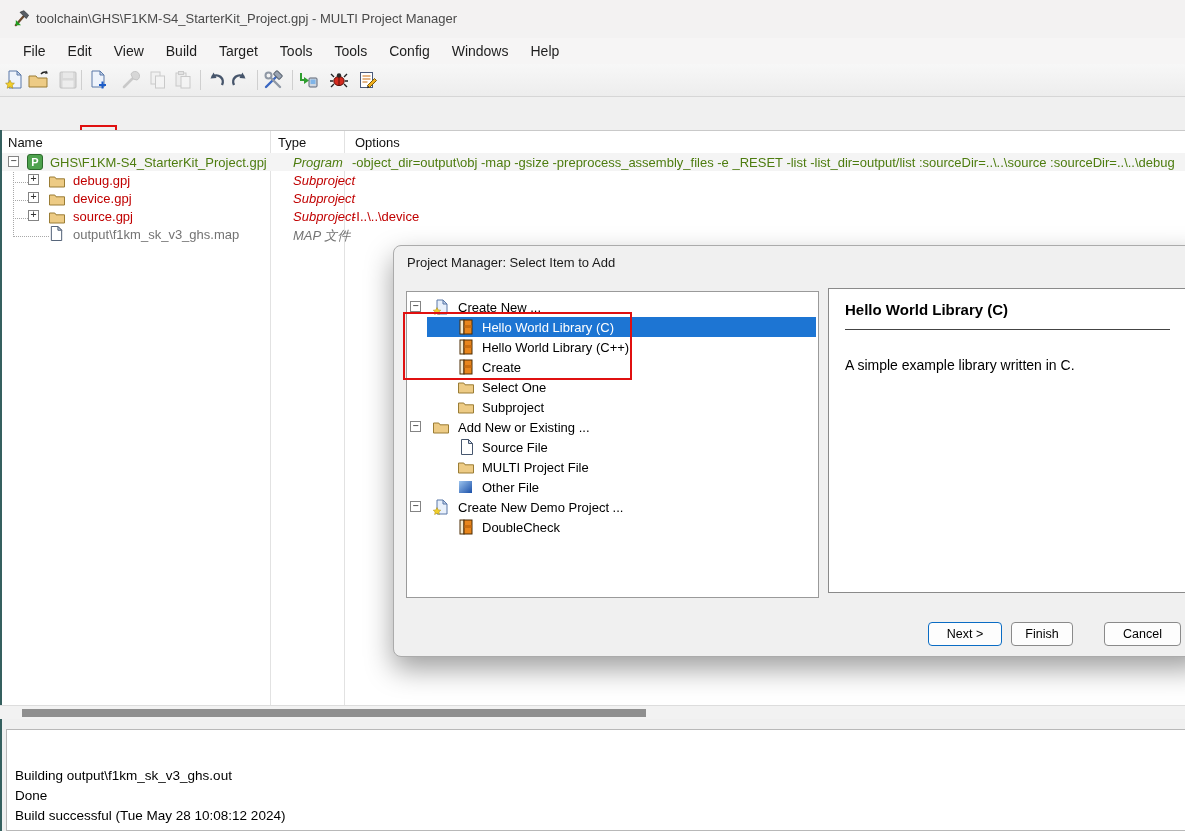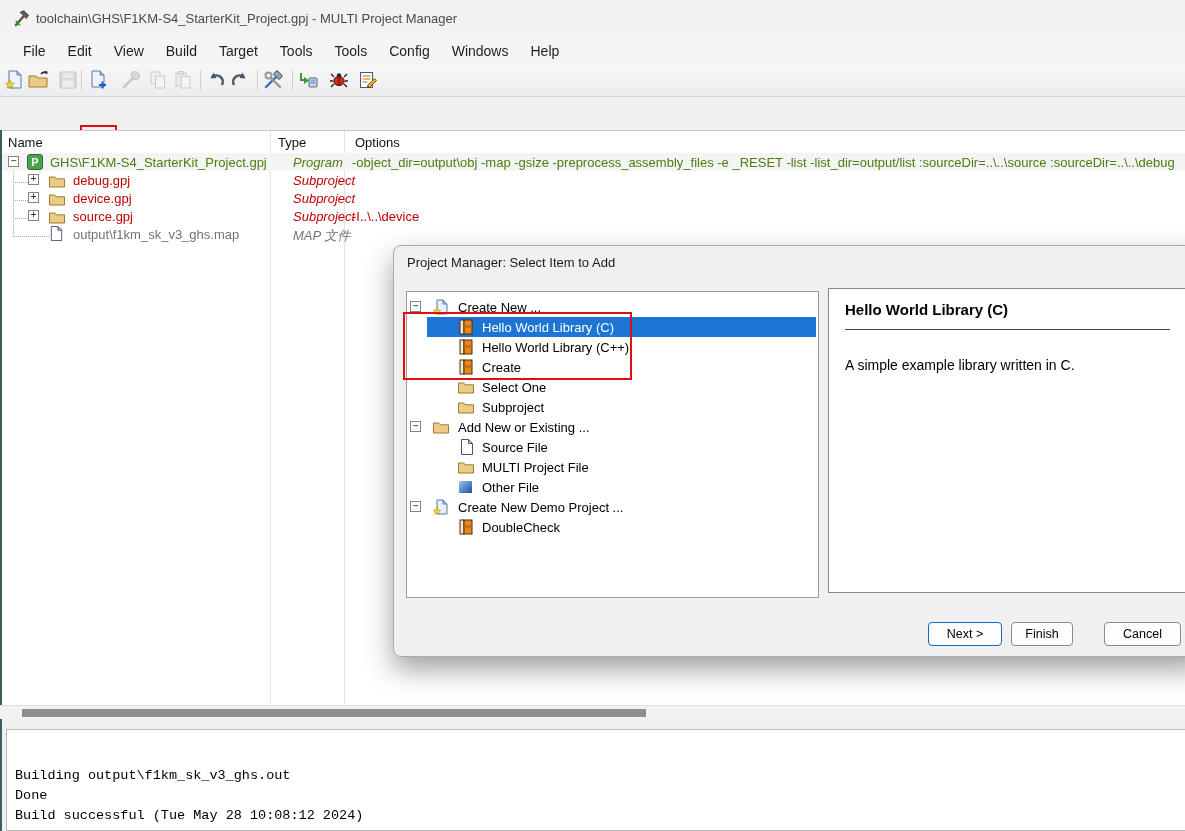--- a/index.html
+++ b/index.html
@@ -47,21 +47,21 @@
   .dot-v{border-left:1px dotted #a8a8a8;width:0;}
   .dot-h{border-top:1px dotted #a8a8a8;height:0;}
   .ticon16 svg{width:16px;height:16px;} .ticon13 svg{width:13px;height:15px;}
 
   
   .hscroll{left:0;top:705px;width:1185px;height:13px;background:#f2f2f2;border-top:1px solid #ddd;}
   .hthumb{position:absolute;left:22px;top:3px;width:624px;height:8px;background:#8f8f8f;}
 
   
   .console{left:6px;top:729px;width:1179px;height:102px;background:#fff;border:1px solid #b8b8b8;border-right:none;box-sizing:border-box;}
-  .cline{position:absolute;left:8px;font-family:Liberation Mono, monospace;font-size:13.5px;color:#000;white-space:pre;}
+  .cline{position:absolute;left:8px;font-family:Liberation Sans, sans-serif;font-size:13.5px;color:#000;white-space:pre;}
 
   
   .dialog{left:393px;top:245px;width:812px;height:412px;background:#f0f0f0;border:1px solid #ababab;
           border-radius:8px;box-shadow:0 12px 28px rgba(0,0,0,.38);box-sizing:border-box;}
   .dlg-title{position:absolute;left:13px;top:9px;font-size:13px;color:#1a1a1a;}
   .dlg-tree{position:absolute;left:12px;top:45px;width:413px;height:307px;background:#fff;border:1px solid #9a9a9a;box-sizing:border-box;overflow:hidden;}
   .drow{position:absolute;left:0;width:411px;height:20px;font-size:13px;}
   .drow .dlabel{position:absolute;top:3px;white-space:nowrap;color:#000;}
   .drow .selbar{position:absolute;left:20px;right:2px;top:0;height:20px;background:#1d75d3;}
   .drow.selected .dlabel{color:#fff;}

